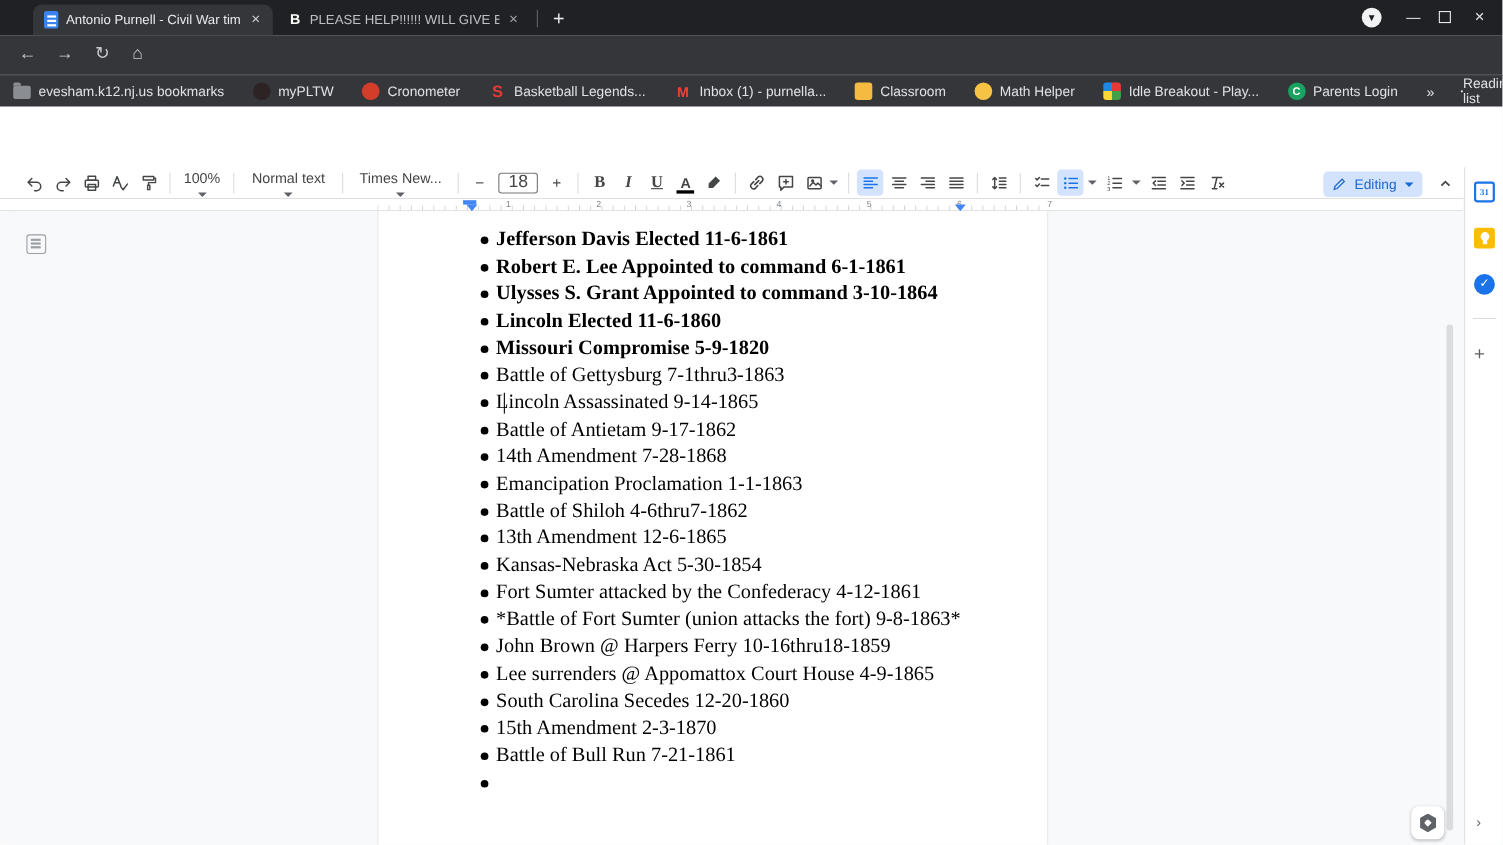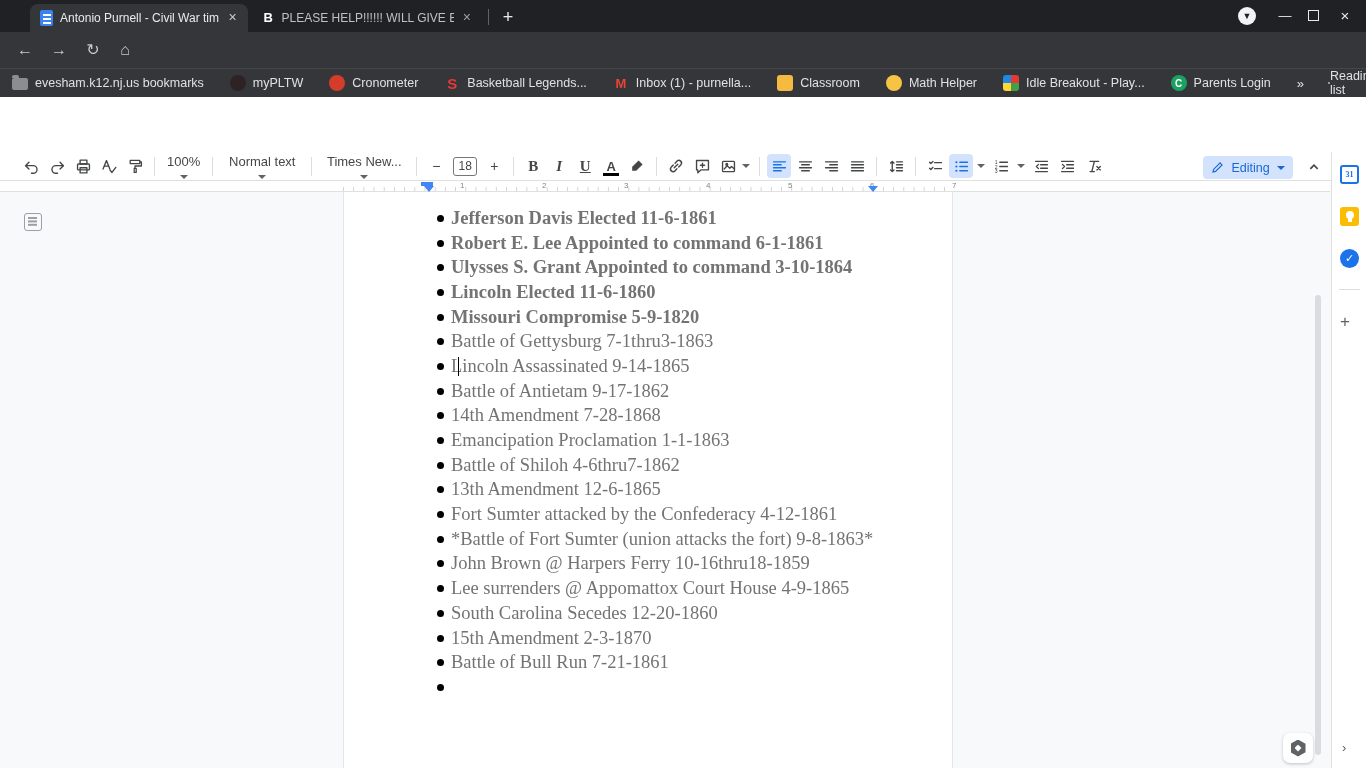--- a/index.html
+++ b/index.html
@@ -116,21 +116,21 @@
   #toolbar { position:absolute; left:0; top:152px; width:1366px; height:29px; background:#fff;
       border-bottom:1px solid #e0e0e0; display:flex; align-items:center; padding-left:18px; }
   .tb { height:24px; min-width:24px; display:flex; align-items:center; justify-content:center;
         color:#444746; font-size:14px; border-radius:4px; margin:0 1px; }
   .tb svg { stroke:#444746; fill:none; stroke-width:1.6; stroke-linecap:round; stroke-linejoin:round; }
   .tb.active { background:#d3e3fd; }
   .tb.active svg { stroke:#1a73e8; }
   .tbsep { width:1px; height:19px; background:#dadce0; margin:0 6px; }
   .tb-dd { display:flex; align-items:center; gap:6px; padding:0 6px; font-size:13px; color:#444746;
       height:24px; border-radius:4px;flex-direction:column; }
-  #font-size-box { width:24px; height:19px; border:1px solid #747775; border-radius:3px; font-size:12px;
+  #font-size-box { width:36px; height:19px; border:1px solid #747775; border-radius:3px; font-size:16px;
       color:#444746; display:flex; align-items:center; justify-content:center; margin:0 4px; }
   .tb.letter { font-family:"Liberation Serif", serif; font-size:15px; font-weight:bold; }
   #color-a { position:relative; font-family:"Liberation Sans"; font-weight:bold; font-size:13px; }
   #color-a::after { content:""; position:absolute; left:4px; right:4px; bottom:2px; height:3px; background:#000; }
   #mode-btn { position:absolute; left:1203px; top:156px; width:90px; height:23px; background:#d3e3fd;
       border-radius:4px; display:flex; align-items:center; justify-content:center; gap:7px;
       font-size:12.5px; color:#1967d2; }
   #mode-btn .caret { border-top-color:#1967d2; }
   #toolbar-collapse { position:absolute; left:1303px; top:156px; width:24px; height:24px; }
   #toolbar-collapse svg { stroke:#444746; fill:none; stroke-width:1.8; }
@@ -153,21 +153,21 @@
   
   #content { position:absolute; left:0; top:192px; width:1331px; height:576px; background:#f8f9fa; }
   #outline-btn { position:absolute; left:24px; top:21px; width:18px; height:18px; border:1.6px solid #9aa0a6;
       border-radius:3px; }
   #outline-btn::before { content:""; position:absolute; left:2.5px; top:3px; width:9px; height:1.6px;
       background:#9aa0a6; box-shadow:0 3.4px 0 #9aa0a6, 0 6.8px 0 #9aa0a6; }
   #page { position:absolute; left:343px; top:0; width:610px; height:576px; background:#fff;
       border-left:1px solid #e6e6e6; border-right:1px solid #e6e6e6; }
   #bullet-list { position:absolute; left:93px; top:14px; }
   .bl-row { height:24.7px; display:flex; align-items:center; font-family:"Liberation Serif", serif;
-      font-size:18.5px; color:#737373; white-space:nowrap; }
+      font-size:18.5px; color:#000000; white-space:nowrap; }
   .bl-row .dot { width:7px; height:7px; border-radius:50%; background:#000; margin-right:7px; flex:none; }
   .bl-row.bold { font-weight:700; }
   #cursor { position:absolute; left:114px; top:165px; width:1.4px; height:19px; background:#000; }
   #doc-scrollbar { position:absolute; left:1315px; top:103px; width:6px; height:460px;
       background:#dadce0; border-radius:3px; }
   #explore-btn { position:absolute; left:1283px; top:541px; width:30px; height:30px; background:#fff;
       border-radius:7px; box-shadow:0 1px 3px rgba(60,64,67,.3); display:flex; align-items:center;
       justify-content:center; }
   #explore-btn .badge { width:15px; height:17px; background:#5f6368;
       clip-path:polygon(50% 0,100% 25%,100% 75%,50% 100%,0 75%,0 25%); position:relative;
@@ -549,20 +549,24 @@
           <div class="bl-row">
             <span class="dot"></span>
             <span>Battle of Shiloh 4-6thru7-1862</span>
           </div>
           <div class="bl-row">
             <span class="dot"></span>
             <span>13th Amendment 12-6-1865</span>
           </div>
           <div class="bl-row">
             <span class="dot"></span>
+            <span>Kansas-Nebraska Act 5-30-1854</span>
+          </div>
+          <div class="bl-row">
+            <span class="dot"></span>
             <span>Fort Sumter attacked by the Confederacy 4-12-1861</span>
           </div>
           <div class="bl-row">
             <span class="dot"></span>
             <span>*Battle of Fort Sumter (union attacks the fort) 9-8-1863*</span>
           </div>
           <div class="bl-row">
             <span class="dot"></span>
             <span>John Brown @ Harpers Ferry 10-16thru18-1859</span>
           </div>

